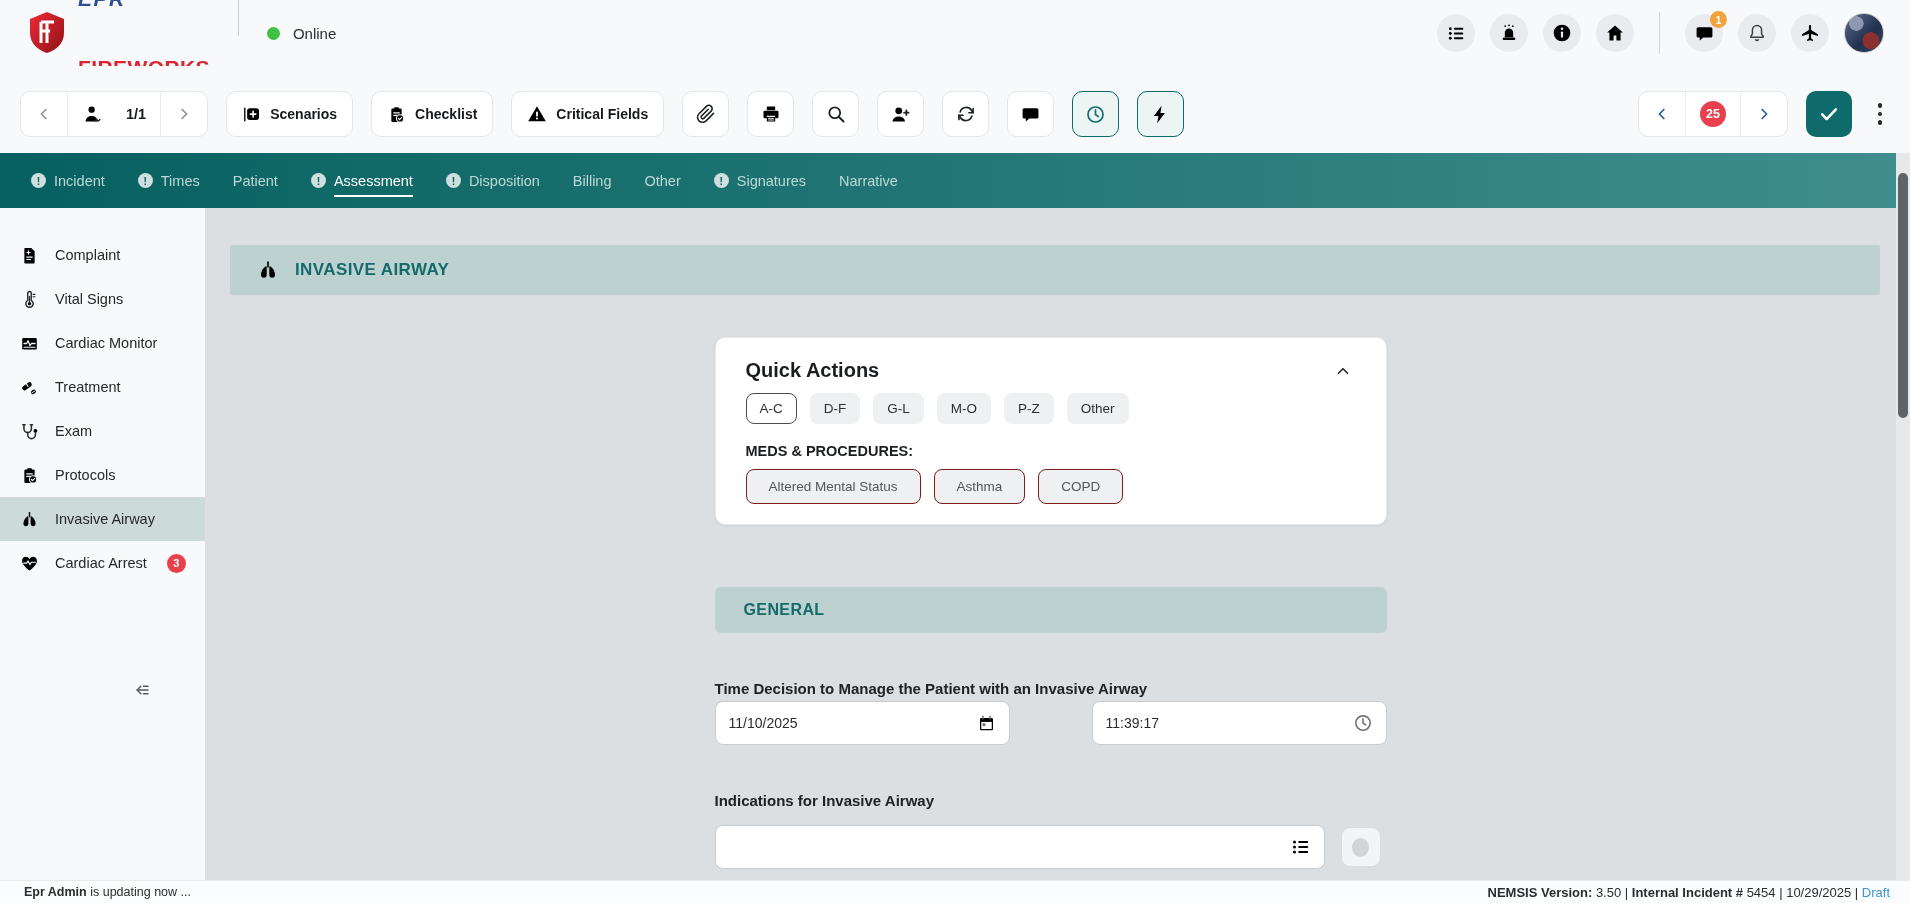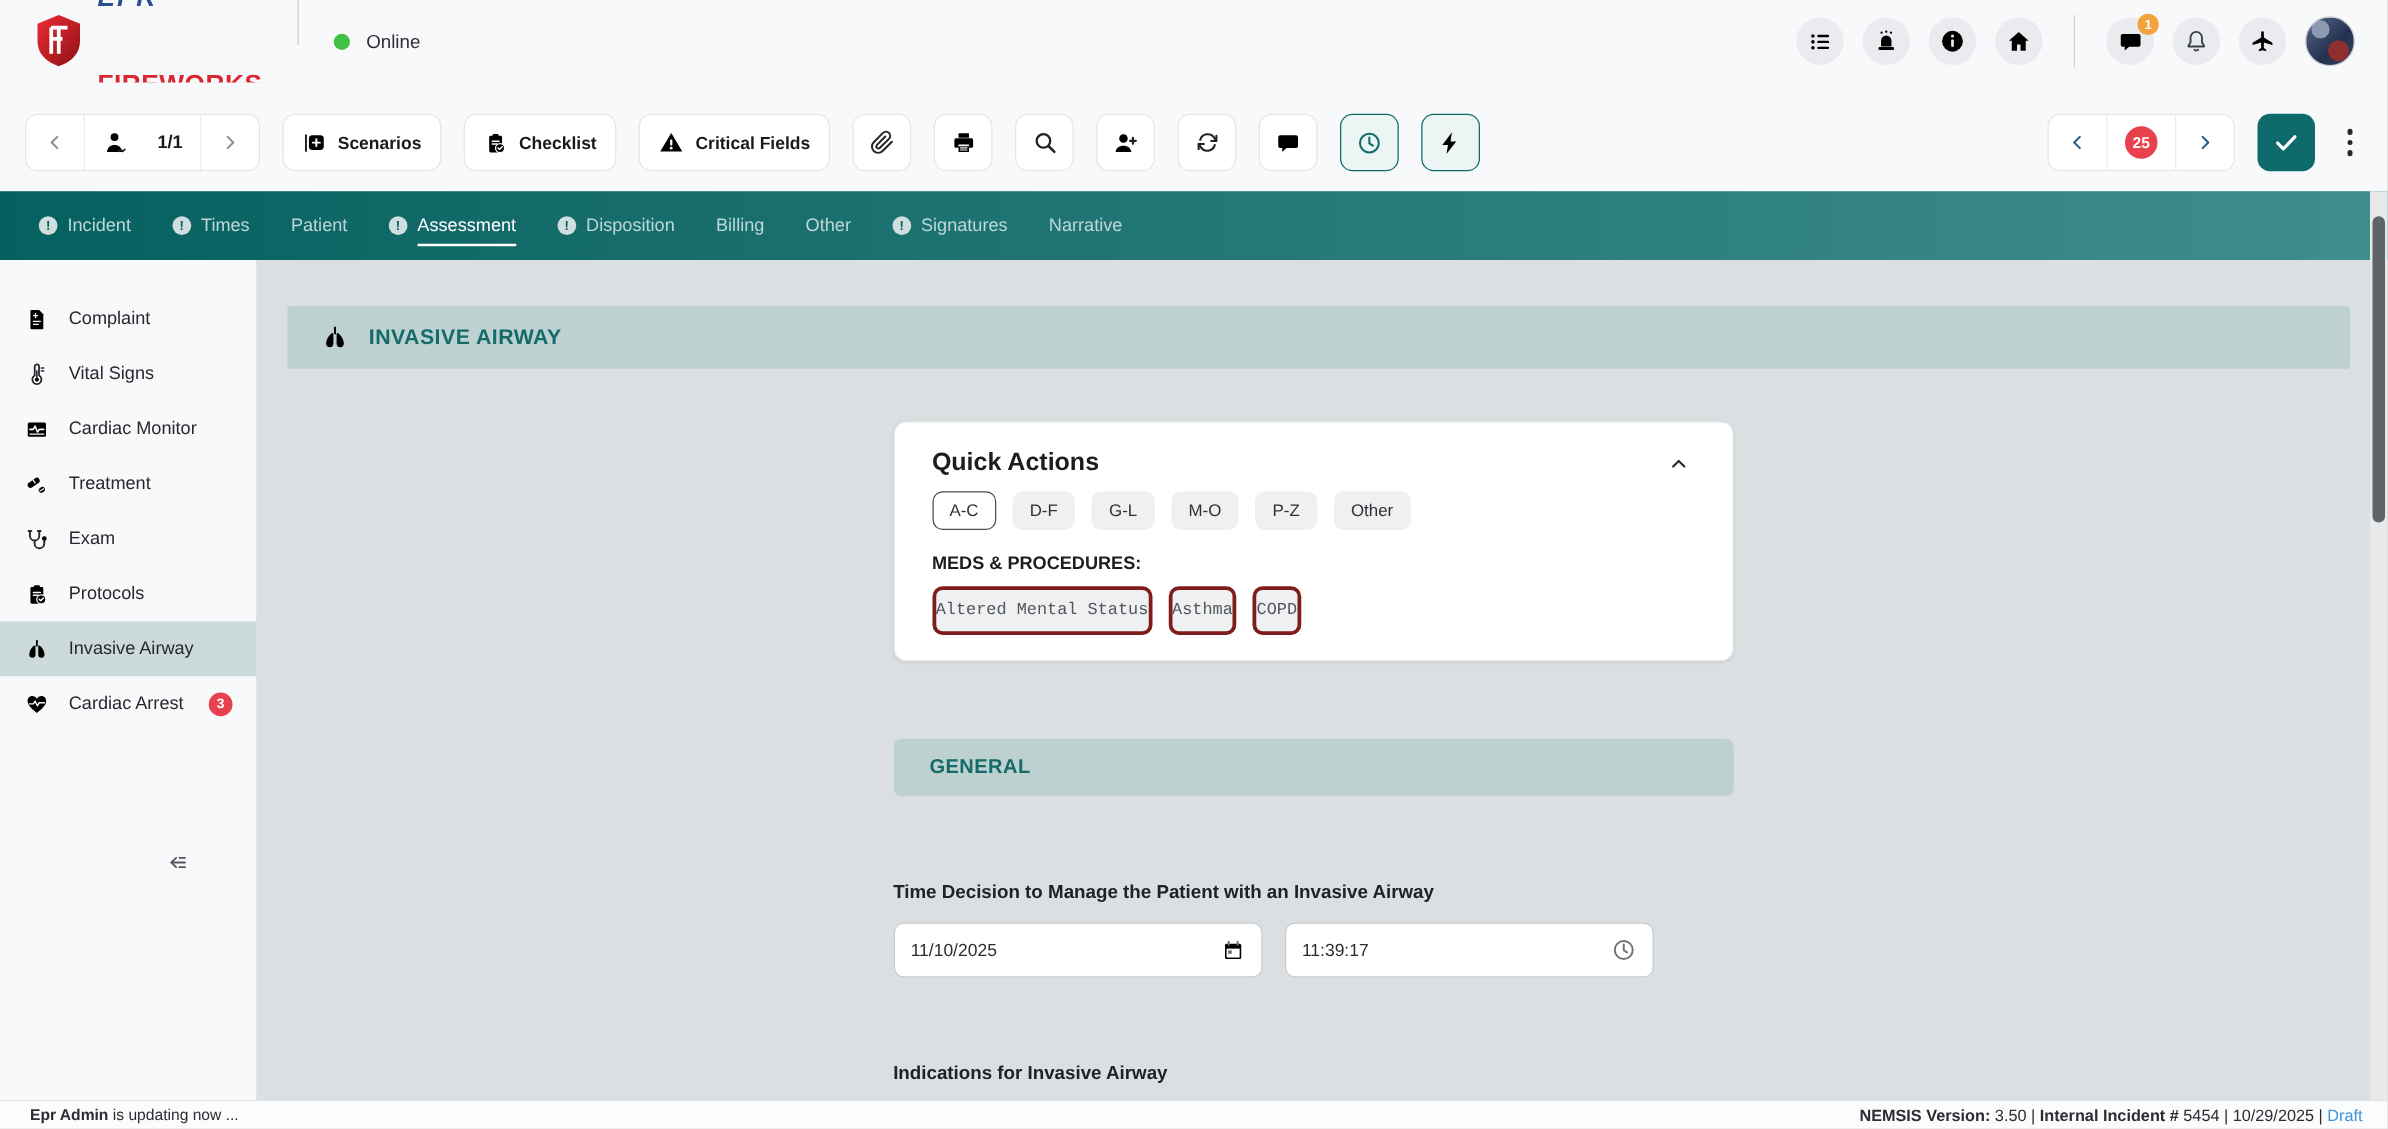--- a/index.html
+++ b/index.html
@@ -88,27 +88,27 @@
   .qa-card{ background:#fff; border:1px solid #e8e8e8; border-radius:10px; box-shadow:0 1px 3px rgba(0,0,0,.07);
             padding:21px 30px 20px; position:relative; }
   .qa-title{ font-size:20px; font-weight:700; color:#1b1d20; }
   .qa-collapse{ position:absolute; top:24px; right:34px; color:#26282b; cursor:pointer; }
   .chip-row{ display:flex; gap:13px; margin-top:11px; }
   .chip{ padding:7px 13px; background:#eef0f1; border:1.5px solid transparent; border-radius:8px;
          font-size:13.5px; color:#2c2e31; cursor:pointer; }
   .chip.selected{ background:#fff; border-color:#4a4d50; }
   .qa-meds-label{ margin-top:19px; font-size:14.5px; font-weight:700; color:#1b1d20; }
   .chip-row.meds{ margin-top:10px; }
-  .chip.med{ padding:9px 0; color:#53565a; border:3px solid #7f1d1d;font-family:Liberation Mono, monospace; }
+  .chip.med{ padding:9px 22px; color:#53565a; border:1px solid #7f1d1d; }
 
   .general-bar{ margin-top:62px; height:46px; background:#bcd1d0; border-radius:6px; display:flex;
                 align-items:center; padding:0 29px; color:#156a6a; font-size:16px; font-weight:700; letter-spacing:.4px; }
 
-  .field-label{ margin-top:68px; font-size:15px; font-weight:700; color:#202226; }
-  .dt-row{ display:flex; gap:18px; margin-top:16px; }
+  .field-label{ margin-top:47px; font-size:15px; font-weight:700; color:#202226; }
+  .dt-row{ display:flex; gap:18px; margin-top:4px;justify-content:space-between; }
   .input-wrap{ height:44px; background:#fff; border:1px solid #c9cccf; border-radius:8px;
                display:flex; align-items:center; padding:0 13px; gap:8px; }
   .input-wrap input{ border:0; outline:0; flex:1; font-family:"Liberation Sans",sans-serif; font-size:14px; color:#2a2c2f; background:transparent; min-width:0; }
   .input-wrap.date, .input-wrap.time{ width:295px; }
   .input-wrap .trail{ color:#6f7377; flex:none; }
   .ind-row{ display:flex; gap:16px; margin-top:16px; align-items:center; }
   .input-wrap.ind{ width:610px; }
   .input-wrap.ind .trail{ color:#202226; }
   .ind-btn{ width:40px; height:40px; background:#f3f4f5; border:1px solid #d9dbdd; border-radius:9px;
             display:flex; align-items:center; justify-content:center; cursor:pointer; }

